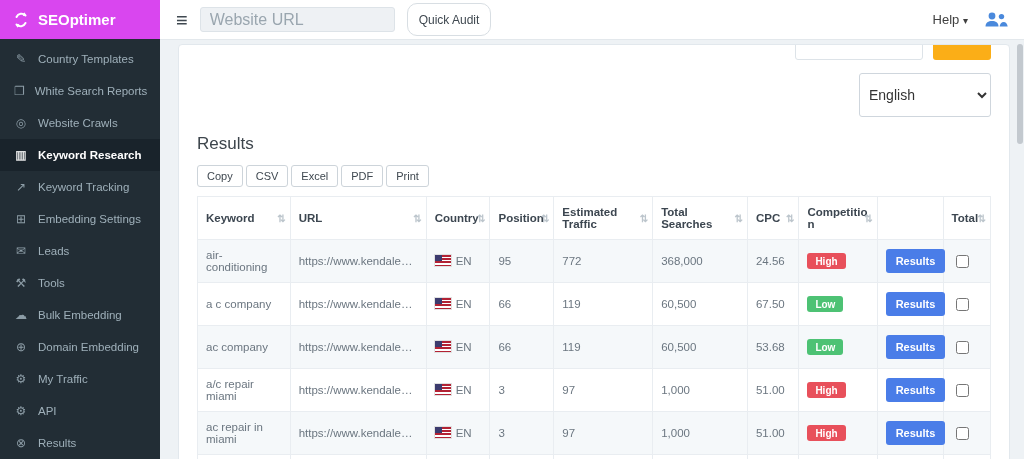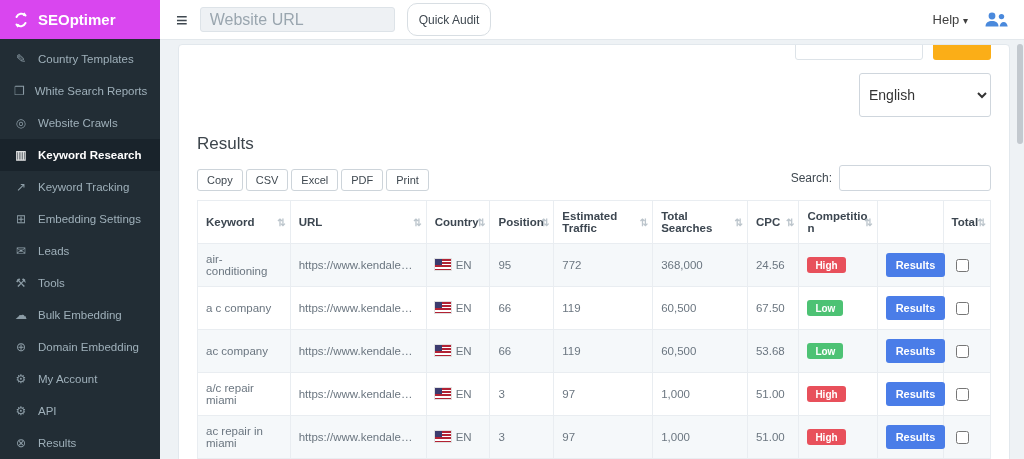--- a/index.html
+++ b/index.html
@@ -114,21 +114,21 @@
         <div class="side-item">
           <span class="side-icon">☁</span>
           <span class="side-label">Bulk Embedding</span>
         </div>
         <div class="side-item">
           <span class="side-icon">⊕</span>
           <span class="side-label">Domain Embedding</span>
         </div>
         <div class="side-item">
           <span class="side-icon">⚙</span>
-          <span class="side-label">My Account</span>
+          <span class="side-label">My Traffic</span>
         </div>
         <div class="side-item">
           <span class="side-icon">⚙</span>
           <span class="side-label">API</span>
         </div>
         <div class="side-item">
           <span class="side-icon">⊗</span>
           <span class="side-label">Results</span>
         </div>
       </nav>
@@ -162,24 +162,20 @@
         </div>
 
         <div class="lang-row">
           <select class="lang"><option>English</option></select>
         </div>
 
         <h2 class="results-title">Results</h2>
 
         <div class="controls-row">
           <div class="export-group"><button class="export-btn">Copy</button><button class="export-btn">CSV</button><button class="export-btn">Excel</button><button class="export-btn">PDF</button><button class="export-btn">Print</button></div>
-          <div class="search-wrap">
-            <label>Search:</label>
-            <input class="search-input" style="">
-          </div>
         </div>
 
         <table class="results-table">
           <colgroup>
             <col style="width:90px">
               <col style="width:132px">
               <col style="width:62px">
               <col style="width:62px">
             <col style="width:96px">
               <col style="width:92px">

